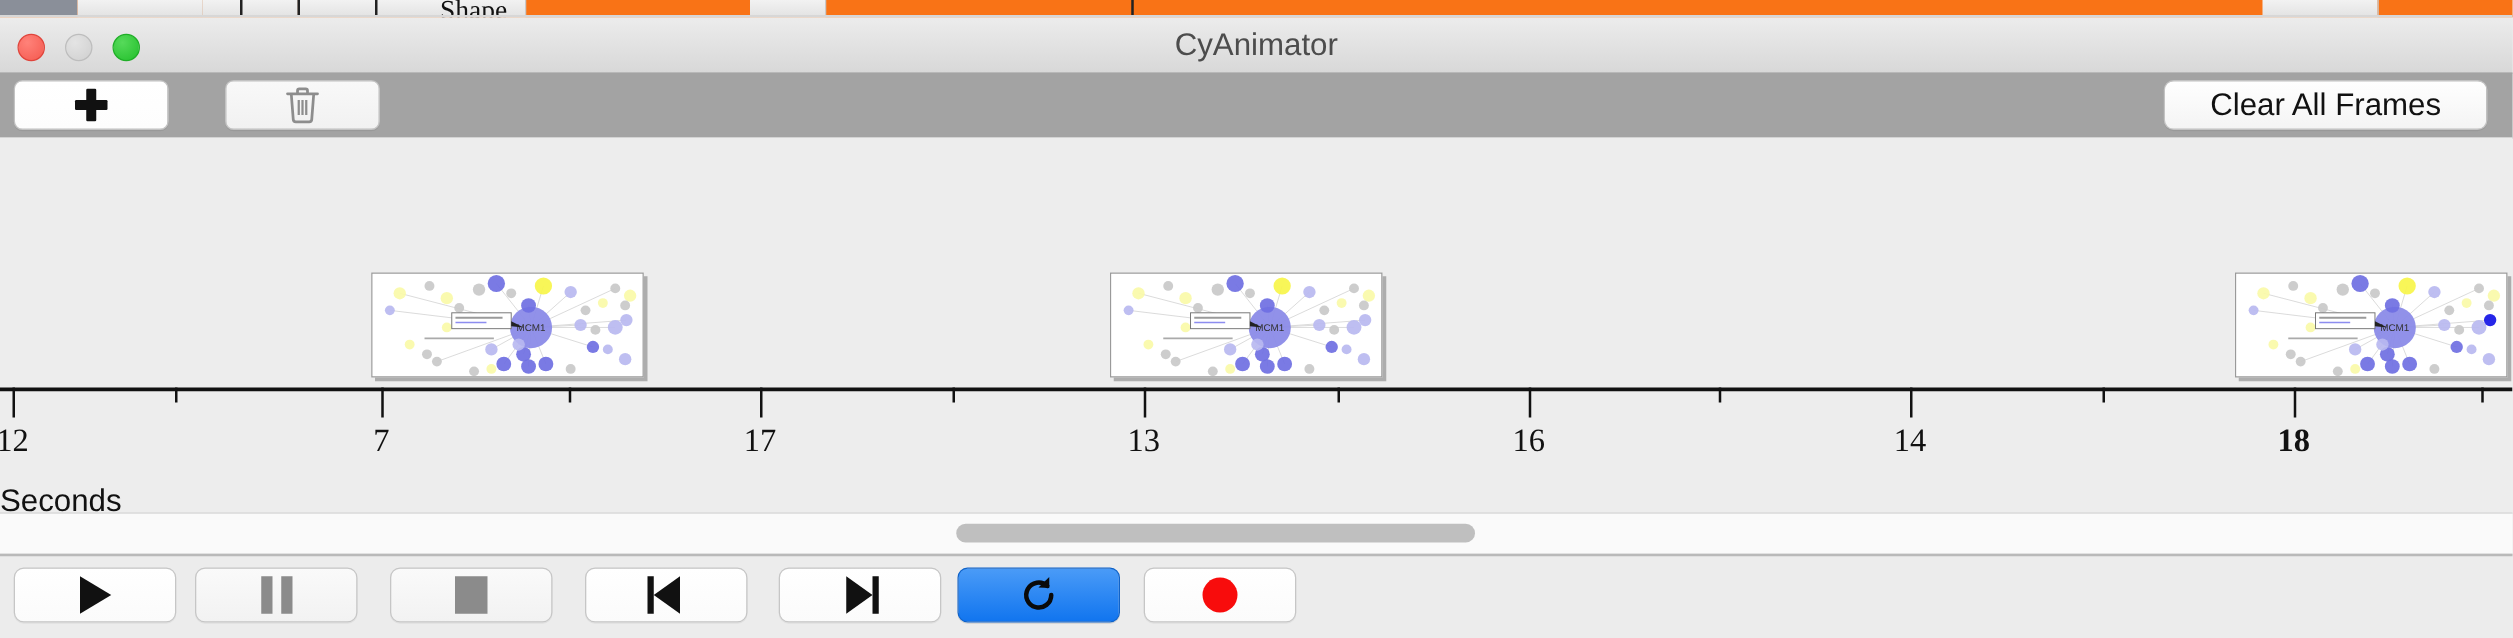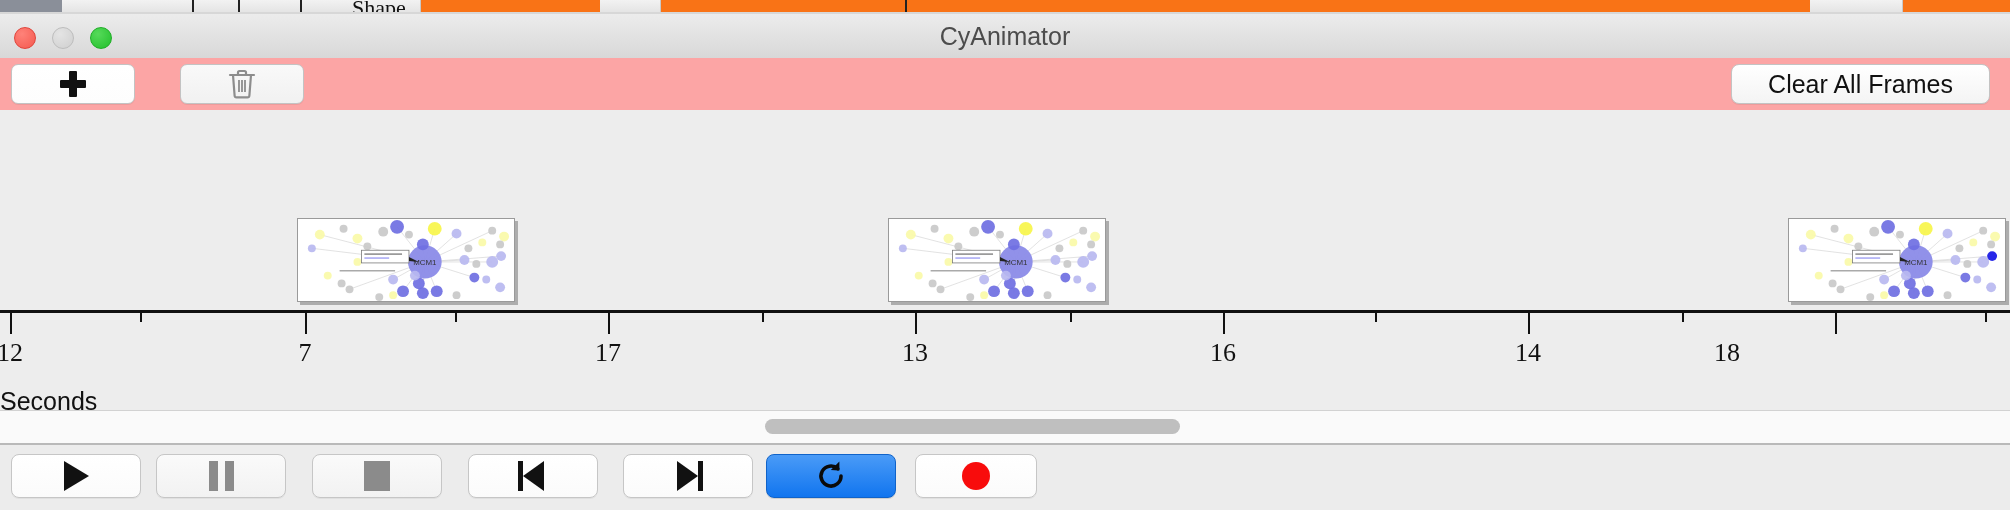--- a/index.html
+++ b/index.html
@@ -30,21 +30,21 @@
   .tl-min{left:52px;background:radial-gradient(circle at 35% 30%,#e4e4e4,#cfcfcf);border:1px solid #bdbdbd;}
   .tl-max{left:90px;background:radial-gradient(circle at 35% 30%,#56da5a,#22bf2b);border:1px solid #1fae27;}
   .win-title{
     position:absolute;left:0;top:0;width:2010px;height:52px;line-height:44px;
     text-align:center;font-size:25px;color:#4c4c4c;
   }
 
   
   .toolbar{
     position:absolute;left:0;top:58px;width:2010px;height:52px;
-    background:#fca5a5;border-bottom:1px solid #cfcfcf;
+    background:#a3a3a3;border-bottom:1px solid #cfcfcf;
   }
   .tb-btn{
     position:absolute;top:6px;height:40px;border-radius:7px;
     border:1px solid #c3c3c3;box-sizing:border-box;
     display:flex;align-items:center;justify-content:center;
     box-shadow:0 1px 0 rgba(0,0,0,.06);
   }
   .tb-btn.white{background:linear-gradient(#ffffff,#fdfdfd);}
   .tb-btn.gray{background:linear-gradient(#f9f9f9,#f1f1f1);}
   #btn-add{left:11px;width:124px;}
@@ -374,21 +374,21 @@
         <div class="tick-label" style="left: 305px;">7</div>
         <div class="tick major" style="left: 608px;"></div>
         <div class="tick-label" style="left: 608px;">17</div>
         <div class="tick major" style="left: 915px;"></div>
         <div class="tick-label" style="left: 915px;">13</div>
         <div class="tick major" style="left: 1223px;"></div>
         <div class="tick-label" style="left: 1223px;">16</div>
         <div class="tick major" style="left: 1528px;"></div>
         <div class="tick-label" style="left: 1528px;">14</div>
         <div class="tick major" style="left: 1835px;"></div>
-        <div class="tick-label" style="left: 1727px;">18</div>
+        <div class="tick-label" style="left: 1835px; font-weight: bold;">18</div>
         <div class="tick minor" style="left: 140px;"></div>
         <div class="tick minor" style="left: 455px;"></div>
         <div class="tick minor" style="left: 762px;"></div>
         <div class="tick minor" style="left: 1070px;"></div>
         <div class="tick minor" style="left: 1375px;"></div>
         <div class="tick minor" style="left: 1682px;"></div>
         <div class="tick minor" style="left: 1985px;"></div>
       </div>
     <div class="axis-title">Seconds</div>
   </div>

